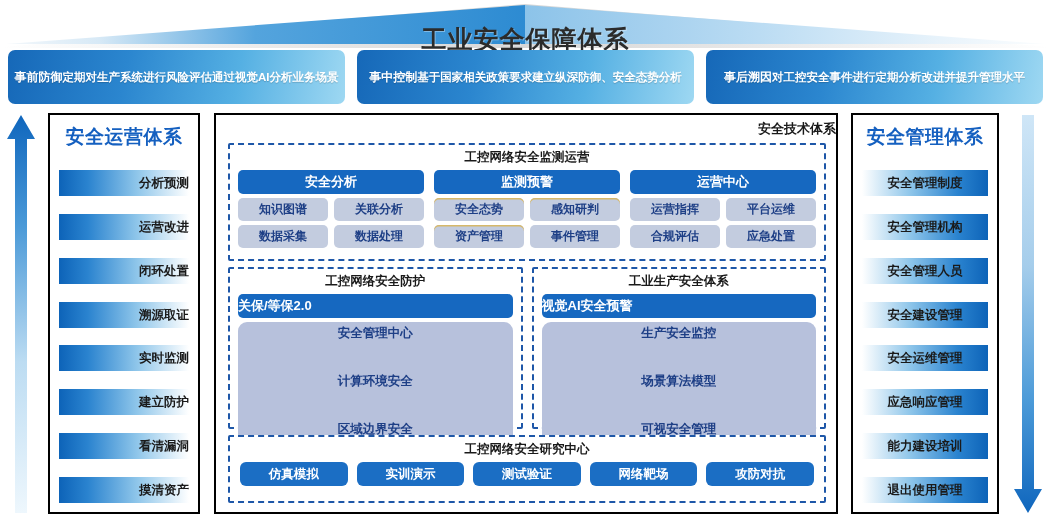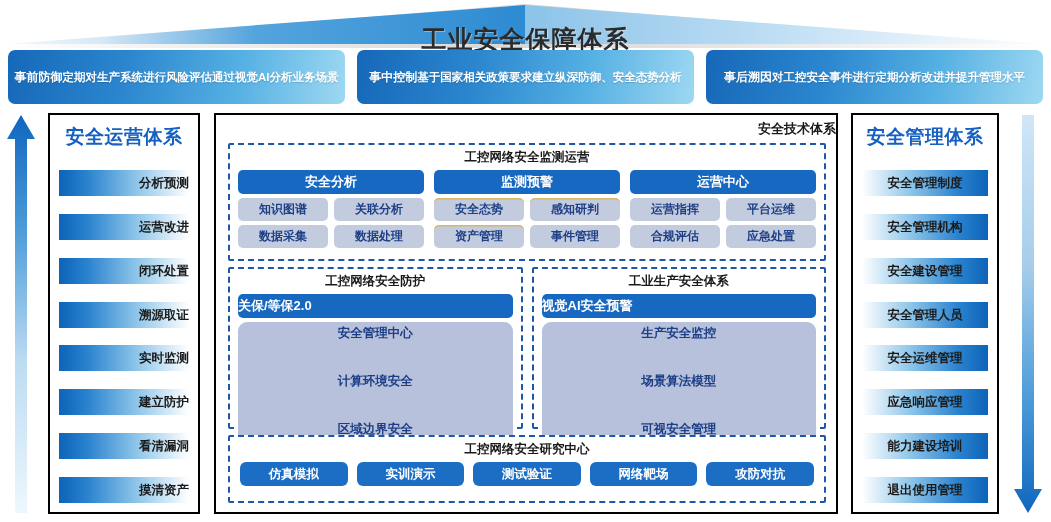--- a/index.html
+++ b/index.html
@@ -212,22 +212,22 @@
       <div class="side-item lgrad">看清漏洞</div>
       <div class="side-item lgrad">摸清资产</div>
     </div>
   </div>
 
   <div class="side-panel" id="panel-right">
     <div class="side-head">安全管理体系</div>
     <div class="side-items">
       <div class="side-item rgrad">安全管理制度</div>
       <div class="side-item rgrad">安全管理机构</div>
+      <div class="side-item rgrad">安全管理人员</div>
       <div class="side-item rgrad">安全建设管理</div>
-      <div class="side-item rgrad">安全管理人员</div>
       <div class="side-item rgrad">安全运维管理</div>
       <div class="side-item rgrad">应急响应管理</div>
       <div class="side-item rgrad">能力建设培训</div>
       <div class="side-item rgrad">退出使用管理</div>
     </div>
   </div>
 
   <div id="center">
     <div class="center-head">安全技术体系</div>
 

